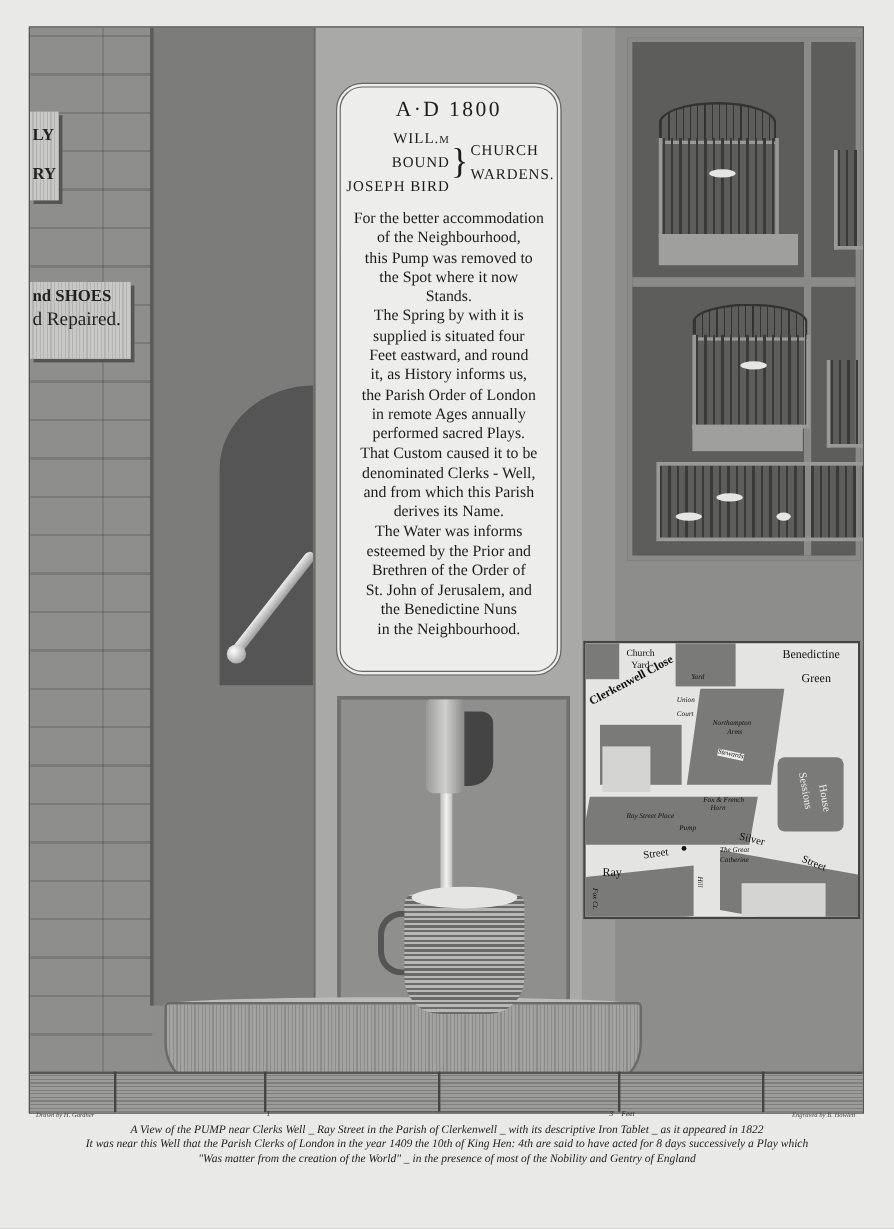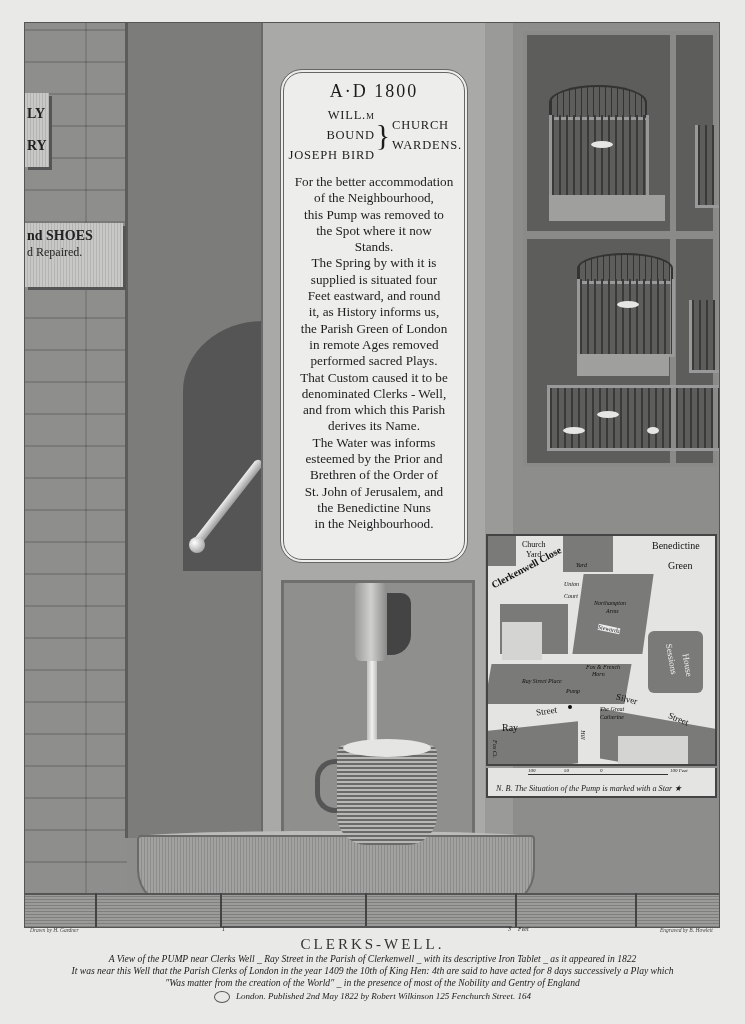--- a/index.html
+++ b/index.html
@@ -9,23 +9,23 @@
   .wall-left{position:absolute;left:0;top:0;width:102px;height:870px;background:repeating-linear-gradient(0deg,#8e8e8c 0 30px,#7a7a78 30px 32px),#8e8e8c;}
   .wall-left::after{content:"";position:absolute;inset:0;background:repeating-linear-gradient(90deg,transparent 0 60px,rgba(0,0,0,.12) 60px 62px);}
   .wall-dark{position:absolute;left:100px;top:0;width:140px;height:815px;background:#7c7c7a;border-left:3px solid #5c5c5a;}
   .arch{position:absolute;left:158px;top:298px;width:80px;height:250px;background:#555;border-top-left-radius:80px 70px;}
   .rail{position:absolute;left:168px;top:520px;width:110px;height:9px;background:linear-gradient(#eee,#999);transform:rotate(-52deg);transform-origin:left center;border-radius:5px;}
   .rail-knob{position:absolute;left:164px;top:514px;width:16px;height:16px;border-radius:50%;background:radial-gradient(circle at 35% 35%,#fff,#888);}
   .sign{position:absolute;background:repeating-linear-gradient(90deg,#c8c8c6 0 2px,#b4b4b2 2px 3px);box-shadow:3px 3px 0 #555;font-weight:bold;color:#222;line-height:1.25;}
   .sign span{display:block;}
   .sign-1{left:0;top:70px;width:24px;height:70px;padding-top:4px;font-size:14px;}
   .sign-1 span{margin:8px 0 14px 2px;}
-  .sign-2{left:0;top:200px;width:82px;height:60px;font-size:14px;padding:4px 14px 0 2px;}
+  .sign-2{left:0;top:212px;width:82px;height:60px;font-size:14px;padding:4px 0 0 2px;}
   .sign-3{left:0;top:292px;width:56px;height:62px;font-size:14px;padding:6px 0 0 4px;}
-  .sign-2 span:nth-child(2),.sign-3 span:nth-child(2){font-weight:normal;font-size:12px;}
+  .sign-2 span:nth-child(2),.sign-3 span:nth-child(2){font-weight:normal;font-size:16px;}
   
   .pier{position:absolute;left:236px;top:0;width:248px;height:820px;background:#a9a9a7;border-left:2px solid #6a6a68;border-right:2px solid #6a6a68;}
   .pier-right{position:absolute;left:460px;top:0;width:28px;height:820px;background:#9a9a98;}
   .tablet{position:absolute;left:255px;top:46px;width:188px;height:494px;background:#ededeb;border:4px double #666;border-radius:22px;padding:6px 2px;box-sizing:border-box;text-align:center;}
   .tab-year{font-size:18px;letter-spacing:2px;margin-top:2px;}
   .wardens{display:flex;justify-content:center;align-items:center;font-size:12.5px;letter-spacing:.8px;font-variant:small-caps;margin-top:3px;}
   .wardens .names{text-align:right;line-height:20px;}
   .wardens .role{text-align:left;line-height:20px;}
   .wardens .brace{font-size:30px;line-height:38px;margin:0 1px;}
   .tab-body{font-size:13.2px;line-height:16.3px;margin-top:9px;}
@@ -108,22 +108,22 @@
     <div class="tab-body">
       <span>For the better accommodation</span>
       <span>of the Neighbourhood,</span>
       <span>this Pump was removed to</span>
       <span>the Spot where it now</span>
       <span>Stands.</span>
       <span>The Spring by with it is</span>
       <span>supplied is situated four</span>
       <span>Feet eastward, and round</span>
       <span>it, as History informs us,</span>
-      <span>the Parish Green of London</span>
-      <span>in remote Ages removed</span>
+      <span>the Parish Order of London</span>
+      <span>in remote Ages annually</span>
       <span>performed sacred Plays.</span>
       <span>That Custom caused it to be</span>
       <span>denominated Clerks - Well,</span>
       <span>and from which this Parish</span>
       <span>derives its Name.</span>
       <span>The Water was informs</span>
       <span>esteemed by the Prior and</span>
       <span>Brethren of the Order of</span>
       <span>St. John of Jerusalem, and</span>
       <span>the Benedictine Nuns</span>
@@ -198,37 +198,27 @@
     <div class="lbl" style="left:14px;top:186px;font-size:10px">Ray</div>
     <div class="lbl" style="left:48px;top:170px;font-size:9px;transform:rotate(-8deg)">Street</div>
     <div class="lbl" style="left:128px;top:158px;font-size:9px;transform:rotate(14deg)">Silver</div>
     <div class="lbl" style="left:180px;top:178px;font-size:9px;transform:rotate(22deg)">Street</div>
     <div class="lbl lbl-s" style="left:112px;top:170px">The Great</div>
     <div class="lbl lbl-s" style="left:112px;top:178px">Catherine</div>
     <div class="lbl lbl-s" style="left:90px;top:196px;transform:rotate(90deg)">Hill</div>
     <div class="lbl lbl-s" style="left:-2px;top:210px;transform:rotate(90deg)">Fox Ct.</div>
     <div class="pump-star"></div>
   </div>
-  <div class="map-note">
-    <div class="scale-bar"></div>
-    <span class="scale-lbl" style="left:40px">100</span>
-    <span class="scale-lbl" style="left:76px">50</span>
-    <span class="scale-lbl" style="left:112px">0</span>
-    <span class="scale-lbl" style="left:182px">100 Feet</span>
-    <span>N. B. The Situation of the Pump is marked with a Star ★</span>
-  </div>
 </div>
 
 <div class="edge" style="left:30px">Drawn by H. Gardner</div>
 <div class="edge" style="left:660px">Engraved by B. Howlett</div>
 <div class="scale-main">
   <span style="left:0">1</span>
   <span style="left:286px">3</span>
   <span style="left:296px">Feet</span>
 </div>
 
 <div class="caption">
-  <div class="title">CLERKS-WELL.</div>
   <div class="l">A View of the PUMP near Clerks Well _ Ray Street in the Parish of Clerkenwell _ with its descriptive Iron Tablet _ as it appeared in 1822</div>
   <div class="l">It was near this Well that the Parish Clerks of London in the year 1409 the 10th of King Hen: 4th are said to have acted for 8 days successively a Play which</div>
   <div class="l">"Was matter from the creation of the World" _ in the presence of most of the Nobility and Gentry of England</div>
-  <div class="l pub"><span class="seal"></span><span>London. Published 2nd May 1822 by Robert Wilkinson 125 Fenchurch Street. 164</span></div>
 </div>
 
 </body></html>

